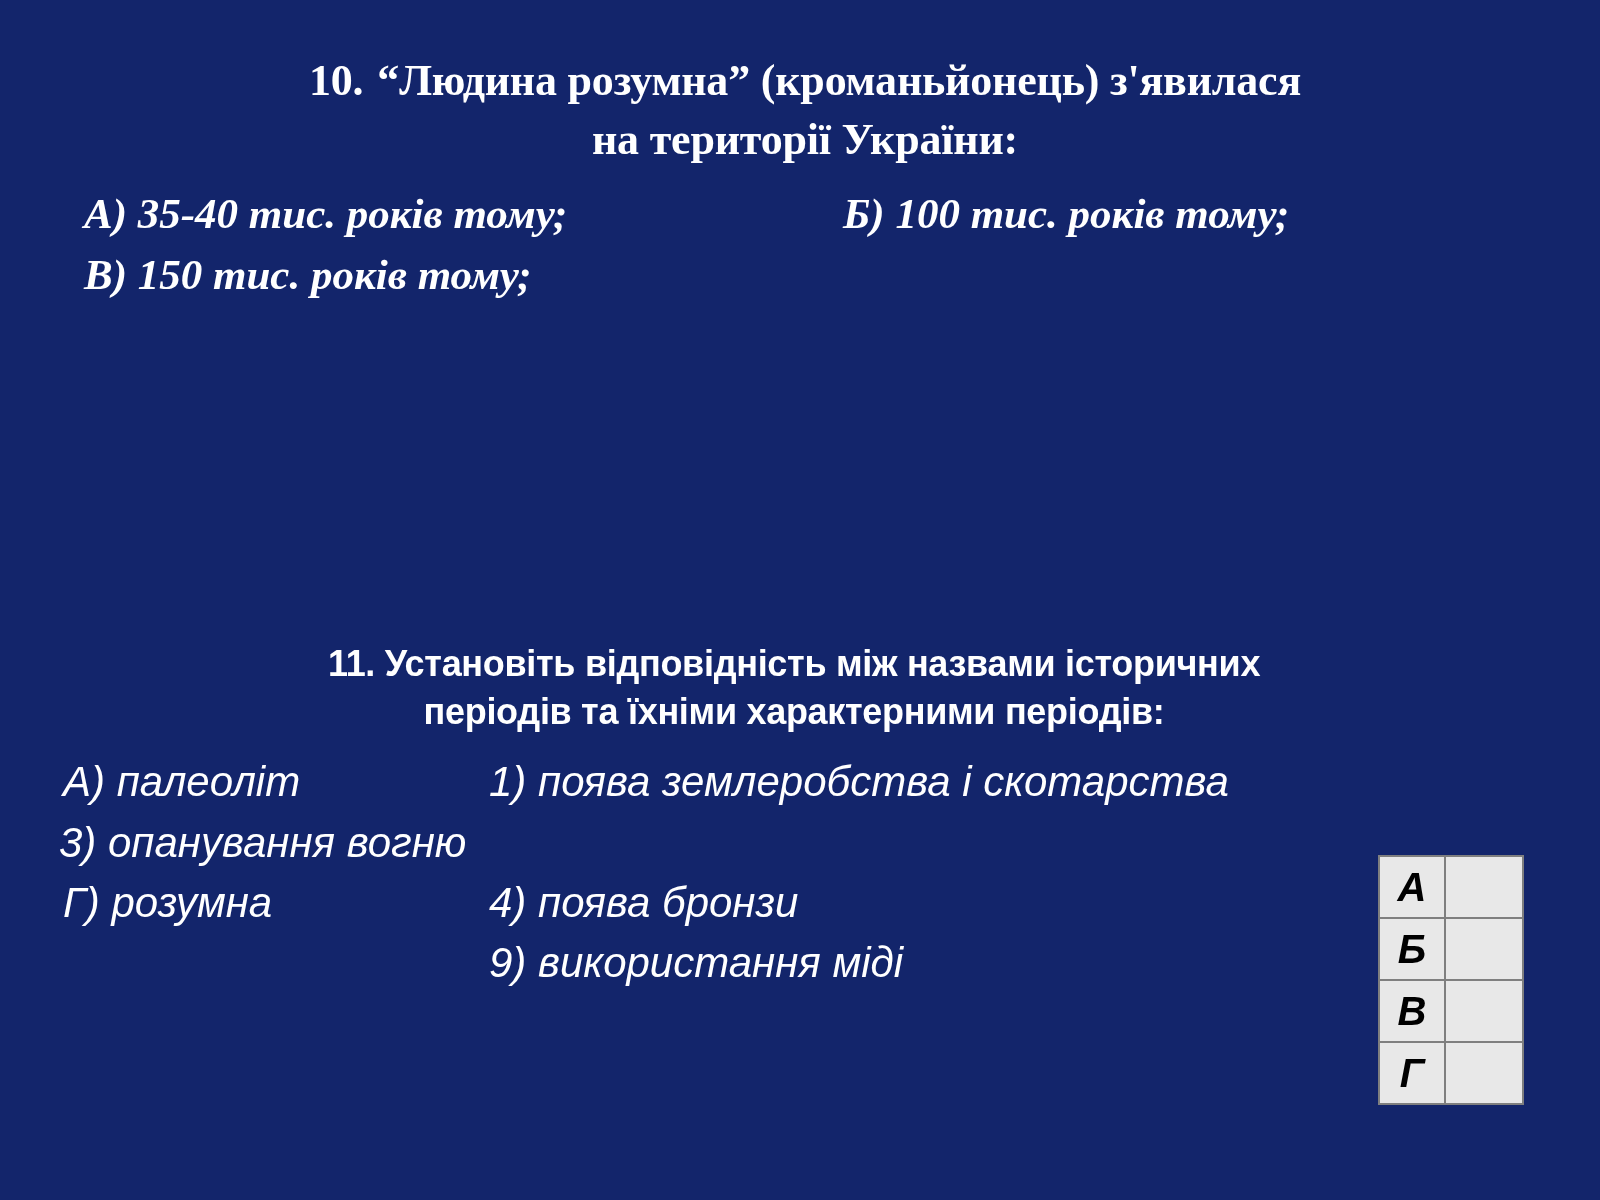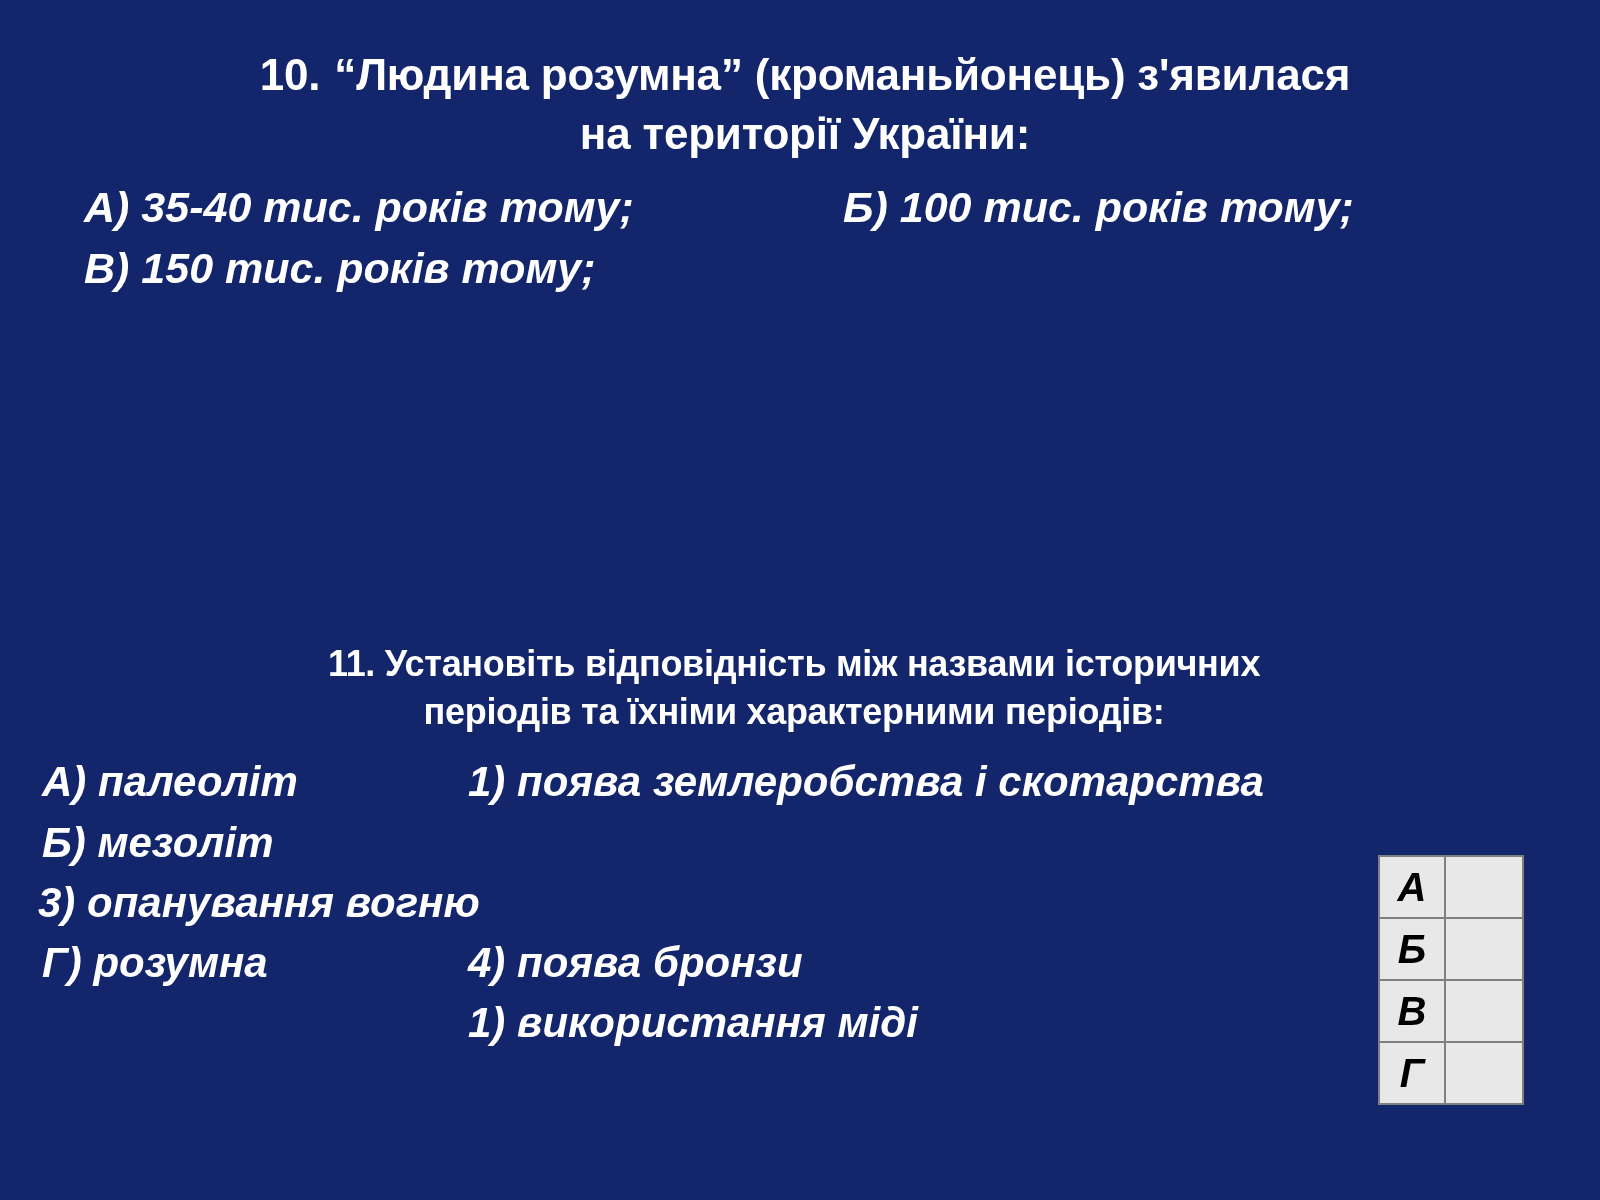--- a/index.html
+++ b/index.html
@@ -19,22 +19,23 @@
   .slide {
     position: relative;
     width: 1600px;
     height: 1200px;
   }
 
   
   .q10 {
     position: absolute;
     left: 60px;
-    top: 46px;
+    top: 52px;
     width: 1480px;
+    font-family: Liberation Serif, serif;
   }
   .q10-title {
     font-size: 44px;
     font-weight: bold;
     line-height: 1.33;
     text-align: center;
     padding-left: 10px;
     letter-spacing: -0.2px;
   }
   .q10-title .num {
@@ -70,23 +71,24 @@
   .q11-title {
     font-size: 36px;
     font-weight: bold;
     line-height: 1.34;
     text-align: center;
     letter-spacing: -0.3px;
   }
   .q11-body {
     margin-top: 16px;
     font-size: 42px;
-    font-weight: bold;
+    font-weight: normal;
     font-style: italic;
     line-height: 1.43;
+    margin-left: 21px;
   }
   .q11-row {
     display: flex;
     white-space: nowrap;
   }
   .q11-left {
     width: 430px;
     box-sizing: border-box;
     padding-left: 8px;
   }
@@ -146,31 +148,30 @@
     <div class="q11-title">
       <div>11. Установіть відповідність між назвами історичних</div>
       <div>періодів та їхніми характерними періодів:</div>
     </div>
     <div class="q11-body">
       <div class="q11-row">
         <div class="q11-left">А) палеоліт</div>
         <div class="q11-right">1) поява землеробства і скотарства</div>
       </div>
       <div class="q11-row">
-        <div class="q11-left">Б) мезоліт</div>
       </div>
       <div class="q11-row">
         <div class="q11-right">3) опанування вогню</div>
       </div>
       <div class="q11-row">
         <div class="q11-left">Г) розумна</div>
         <div class="q11-right">4) поява бронзи</div>
       </div>
       <div class="q11-row">
-        <div class="q11-extra">1) використання міді</div>
+        <div class="q11-extra">9) використання міді</div>
       </div>
     </div>
   </div>
 
   <table class="answer-grid">
     <tbody>
       <tr>
         <td>А</td>
         <td class="blank"></td>
       </tr>

